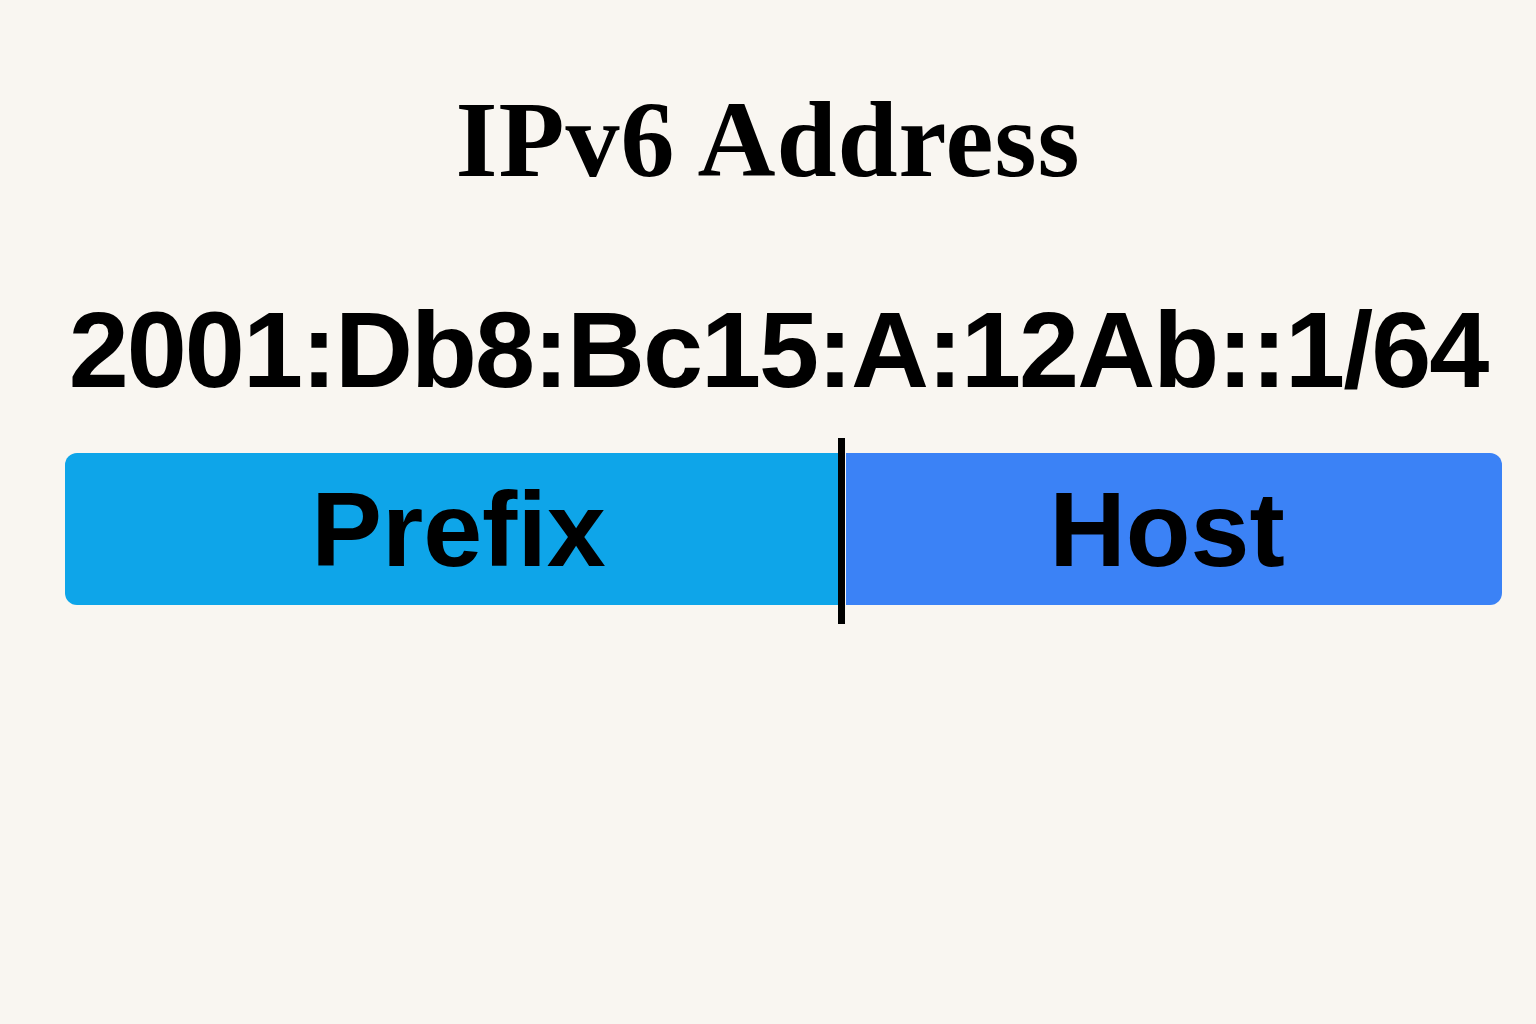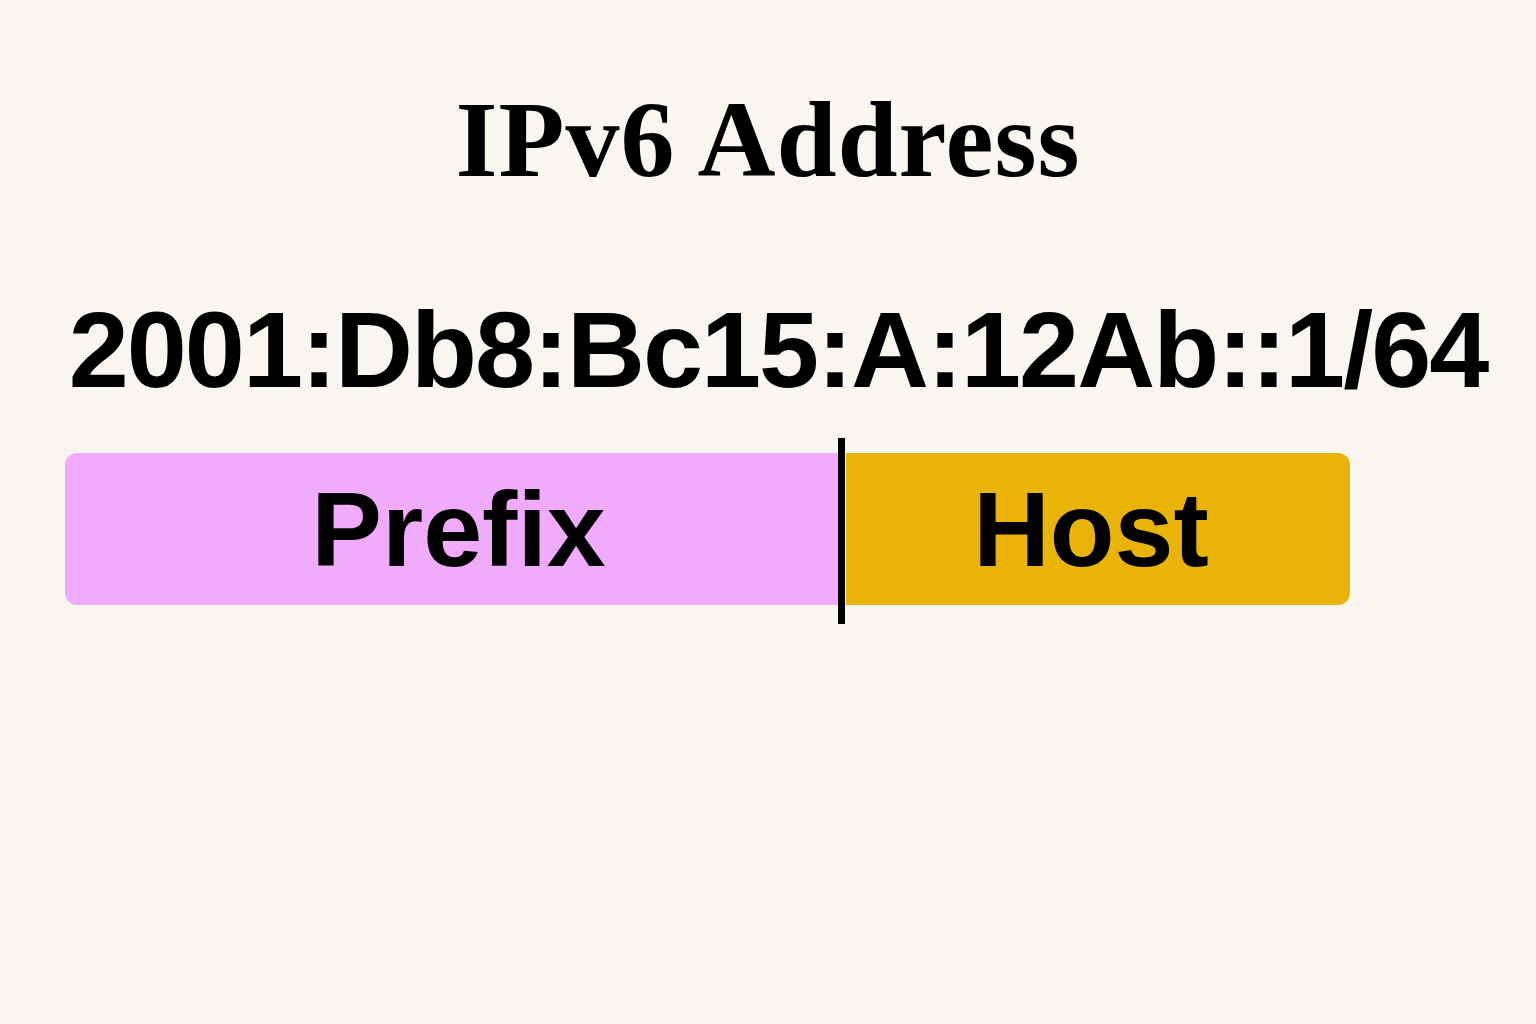--- a/index.html
+++ b/index.html
@@ -23,28 +23,28 @@
     font-size:108px; font-weight:bold; line-height:120px;
     letter-spacing:-2px;
   }
   .bar {
     position:absolute; top:453px; height:152px;
     display:flex; align-items:center; justify-content:center;
     font-size:106px; font-weight:bold;
   }
   .prefix {
     left:65px; width:773px;
-    background:#f0abfc;
+    background:#0ea5e9;
     border-radius:12px 0 0 12px;
     text-align:right;
   }
   .prefix span { margin-left:14px; }
   .host {
-    left:846px; width:504px;
-    background:#eab308;
+    left:846px; width:656px;
+    background:#3b82f6;
     border-radius:0 12px 12px 0;
   }
   .host span { margin-left:-14px; }
   .divider {
     position:absolute; left:838px; top:438px; width:7px; height:186px;
     background:#000;
   }
 </style>
 </head>
 <body>

